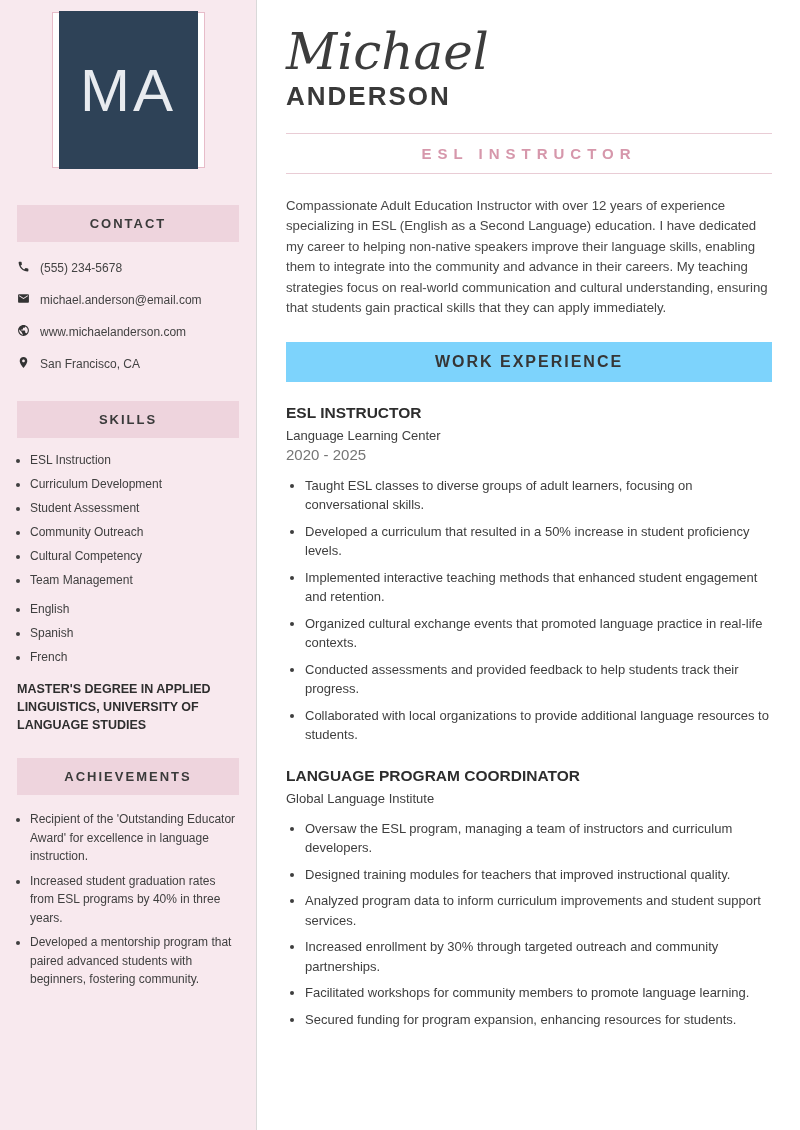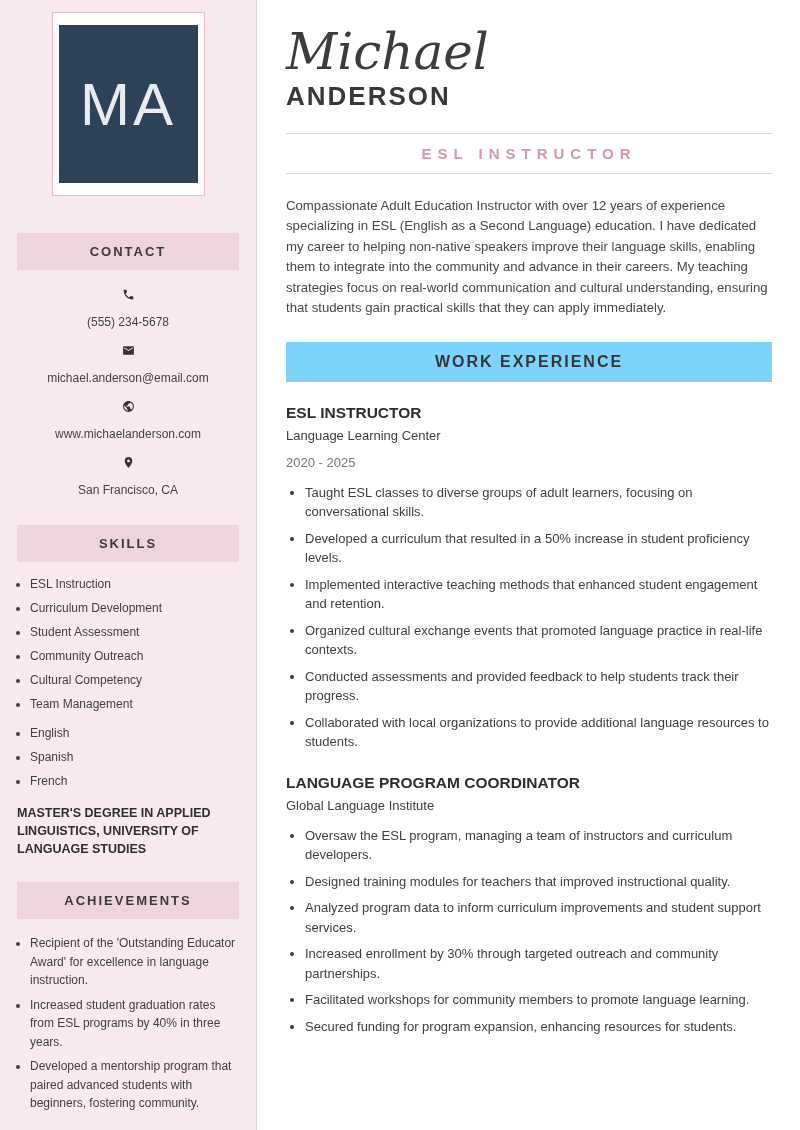--- a/index.html
+++ b/index.html
@@ -6,37 +6,37 @@
   html, body { background: #ffffff; }
   body { font-family: "Liberation Sans", sans-serif; width: 800px; height: 1130px; }
   .page { display: flex; width: 800px; height: 1130px; background: #ffffff; overflow: hidden; }
 
   
   .sidebar {
     width: 257px; min-width: 257px; background: #f8e9ee;
     border-right: 1px solid #d9d9d9; padding-top: 12px;
   }
   .photo-frame {
-    width: 153px; height: 184px; margin: 0 auto;
+    width: 153px; height: 156px; margin: 0 auto;
     background: #ffffff; border: 1px solid #e7bcc9;
     display: flex; align-items: center; justify-content: center;
   }
   .photo-inner {
     width: 139px; height: 158px; background: #2e4257;
     color: #e8ebef; display: flex; align-items: center; justify-content: center;
     font-size: 60px; letter-spacing: 3px; font-weight: 400;
   }
   .side-band {
     margin: 0 17px; background: #eed4dd; text-align: center;
     padding: 11px 0; font-weight: bold; letter-spacing: 2px;
     font-size: 13px; color: #3a3a3a;
   }
   .band-contact { margin-top: 37px; }
   .contact-list { margin: 17px 17px 0 17px; }
-  .contact-row { display: flex; align-items: center; gap: 10px; margin-bottom: 14px; flex-direction: column; }
+  .contact-row { display: flex; align-items: center; gap: 10px; margin-bottom: 14px; }
   .contact-row svg { flex: 0 0 auto; }
   .contact-text { font-size: 12px; color: #434343; }
   .side-list { margin: 15px 16px 0 17px; padding-left: 13px; list-style: disc; }
   .side-list li { font-size: 12px; color: #3f3f3f; margin-bottom: 10px; }
   .side-list.tight li { line-height: 18.5px; margin-bottom: 6px; }
   .band-skills { margin-top: 28px; }
   .band-languages { margin-top: 21px; }
   .band-education { margin-top: 22px; }
   .degree-text {
     margin: 16px 17px 0 17px; font-weight: bold; font-size: 12.5px;
@@ -61,21 +61,21 @@
   }
   .summary { margin-top: 22px; font-size: 13.2px; line-height: 20.5px; color: #474747; }
   .work-band {
     margin-top: 23px; background: #7dd3fc; text-align: center;
     padding: 11px 6px; font-weight: bold; letter-spacing: 2px;
     font-size: 16px; color: #363636;
   }
   .job { margin-top: 22px; }
   .job-title { font-size: 15.5px; font-weight: bold; color: #2d2d2d; }
   .job-company { font-size: 13px; color: #3e3e3e; margin-top: 6px; }
-  .job-dates { font-size: 13px; color: #767676; margin-top: 12px; }
+  .job-dates { font-size: 15px; color: #767676; margin-top: 3px; }
   .job-bullets { margin: 13px 0 0 0; padding-left: 19px; list-style: disc; }
   .job-bullets li { font-size: 13px; line-height: 19.5px; color: #3e3e3e; margin-bottom: 7px; }
 </style>
 </head>
 <body>
 
 <div class="page">
 
   <aside class="sidebar">
 

